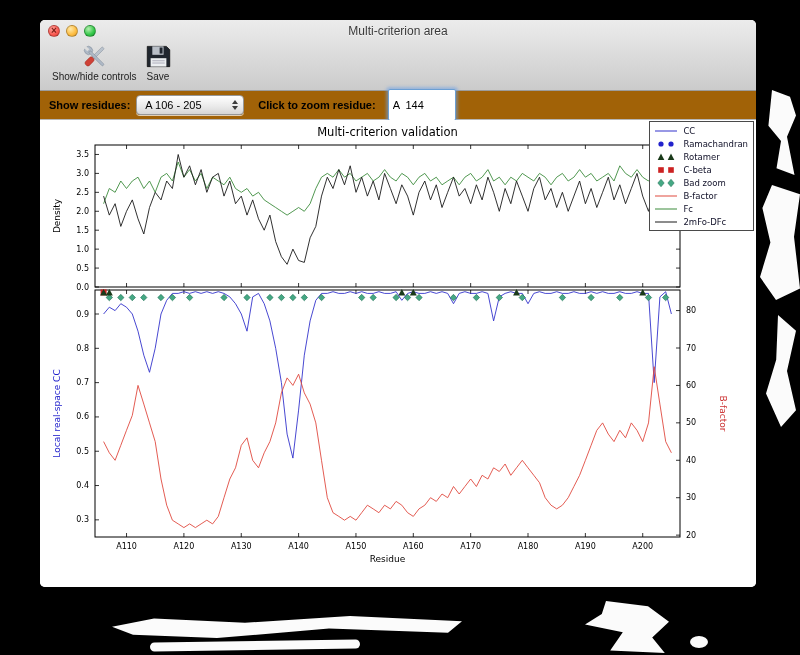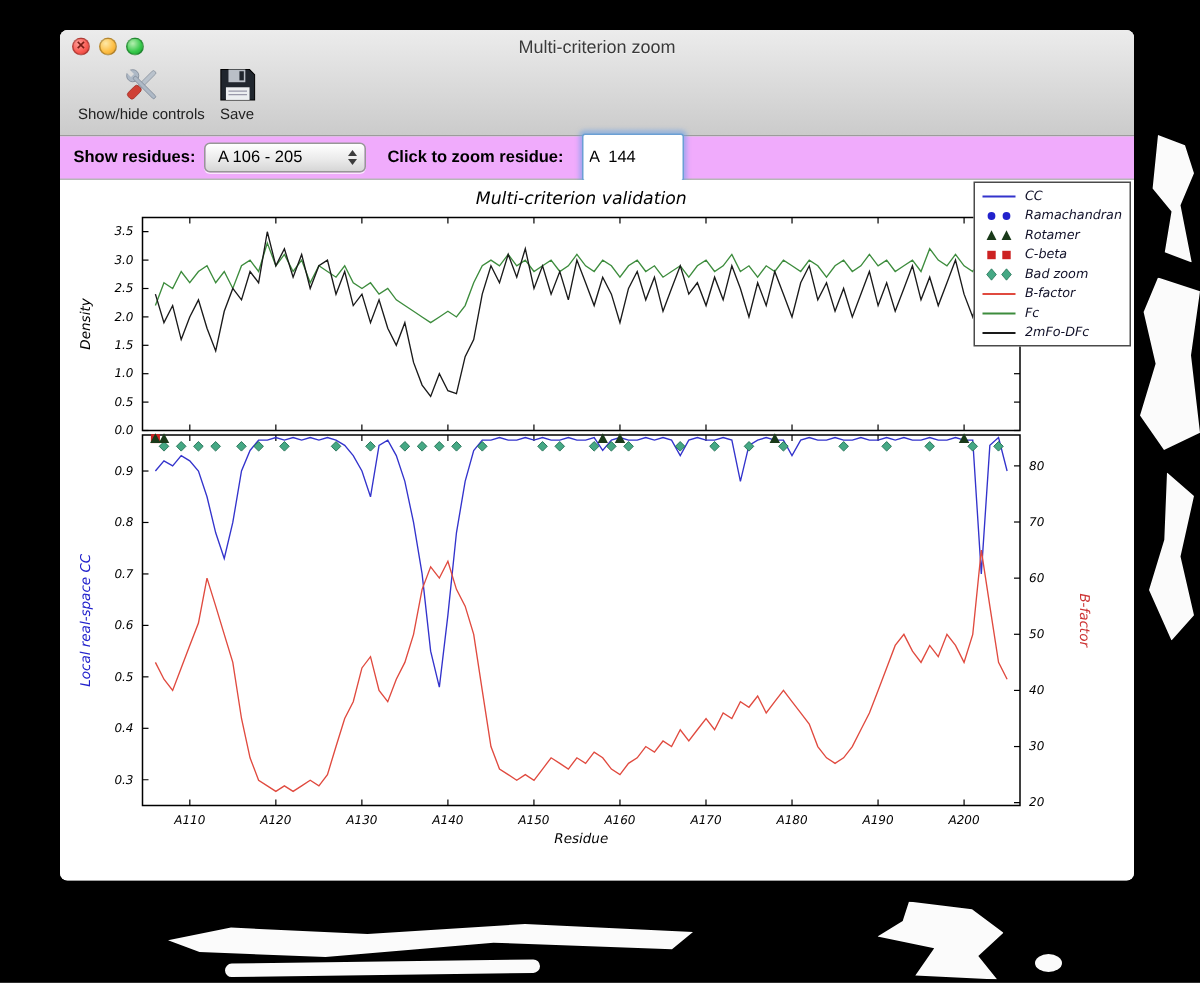--- a/index.html
+++ b/index.html
@@ -22,40 +22,40 @@
   .tl.red::after { content:"×"; position:absolute; left:0; top:-1px; width:10px; height:10px;
         font-size:10px; line-height:11px; text-align:center; color:#7a1d15; font-weight:bold; }
   .tl.yellow { background:radial-gradient(circle at 35% 30%, #ffe9a8, #fdbc40 60%, #de9b2d); }
   .tl.green { background:radial-gradient(circle at 35% 30%, #b5efb0, #33c748 60%, #1f9a33); }
 
   .toolbar { height:48px; display:flex; align-items:flex-start; gap:8px; padding:1px 12px 2px; }
   .tool-item { display:flex; flex-direction:column; align-items:center; gap:1px; cursor:default; }
   .tool-icon { width:27px; height:27px; }
   .tool-label { font-size:10px; color:#222; }
 
-  .controls-row { height:29px; background:#f0abfc; border-bottom:1px solid #b6b6b6;
+  .controls-row { height:29px; background:#a16207; border-bottom:1px solid #b6b6b6;
         display:flex; align-items:center; padding:0 9px; font-size:11px; color:#000; }
   .ctl-label { font-weight:bold; margin-right:6px; }
   .popup { position:relative; height:20px; min-width:108px; margin-right:14px;
         border:1px solid #979797; border-radius:4px;
         background:linear-gradient(#ffffff,#e9e9e9 60%, #d6d6d6);
         box-shadow:0 1px 0 rgba(255,255,255,0.7); display:flex; align-items:center;
         padding:0 22px 0 8px; font-size:11px;text-align:center; }
   .popup-arrows { position:absolute; right:5px; top:50%; transform:translateY(-50%);
         display:flex; flex-direction:column; gap:2px; }
   .popup-arrows .up { width:0; height:0; border-left:3.5px solid transparent;
         border-right:3.5px solid transparent; border-bottom:4px solid #3c3c3c; }
   .popup-arrows .dn { width:0; height:0; border-left:3.5px solid transparent;
         border-right:3.5px solid transparent; border-top:4px solid #3c3c3c; }
   .zoom-input { width:68px; height:32px; margin-left:6px; border:1px solid #6b9fd4;
         border-radius:2px; outline:none; font-size:11px; padding:2px 4px;
         font-family:"Liberation Sans",sans-serif;
         box-shadow:0 0 3px 2px rgba(110,160,230,0.55); }
 
-  .plot-area { position:relative; flex:1; background:#fff;font-style:italic; }
+  .plot-area { position:relative; flex:1; background:#fff; }
   #figure-svg { position:absolute; left:0; top:0;
         font-family:"DejaVu Sans", sans-serif; }
 
   .legend { position:absolute; right:2px; top:1px; background:#fff;
         border:1px solid #4a4a4a; padding:2px 5px 2px 4px; z-index:5; }
   .legend-row { display:flex; align-items:center; gap:5px; height:13px;text-align:right; }
   .legend-label { font-size:8.5px; color:#101028; white-space:nowrap;
         font-family:"DejaVu Sans", sans-serif; }
 
   .statusbar { height:23px; background:#e6e6e6; border-top:1px solid #a9a9a9;
@@ -82,21 +82,21 @@
 
   <div class="window">
 
     <div class="chrome-top">
       <div class="titlebar">
         <div class="traffic">
           <span class="tl red"></span>
           <span class="tl yellow"></span>
           <span class="tl green"></span>
         </div>
-        <span class="title-text">Multi-criterion zoom</span>
+        <span class="title-text">Multi-criterion area</span>
       </div>
 
       <div class="toolbar">
         <div class="tool-item">
           <span class="tool-icon">
             <svg viewBox="0 0 26 26" width="27" height="27">
               <g transform="rotate(45 13 13)">
                 <rect x="11.6" y="1" width="2.8" height="15" rx="1" fill="#b9c2cc" stroke="#8a939e" stroke-width="0.5"></rect>
                 <rect x="10.4" y="15" width="5.2" height="9.5" rx="2" fill="#cf4136" stroke="#9e2d25" stroke-width="0.5"></rect>
               </g>

